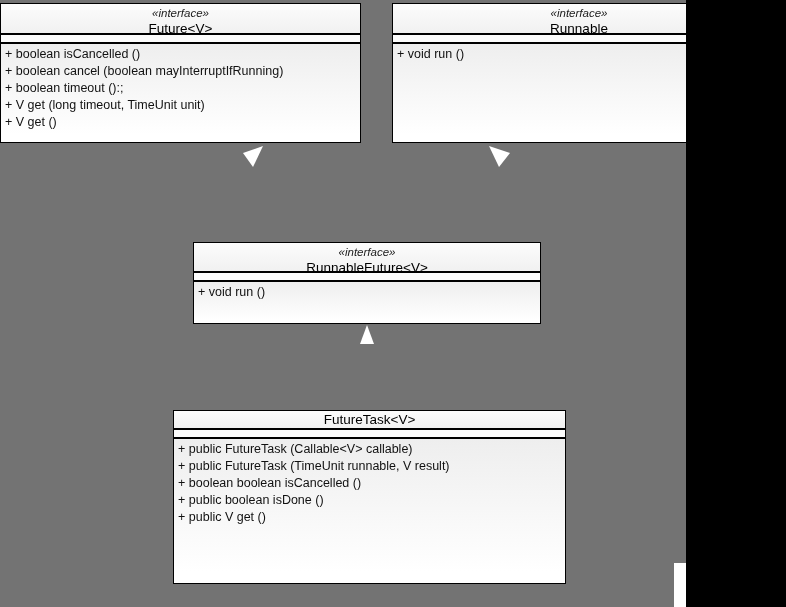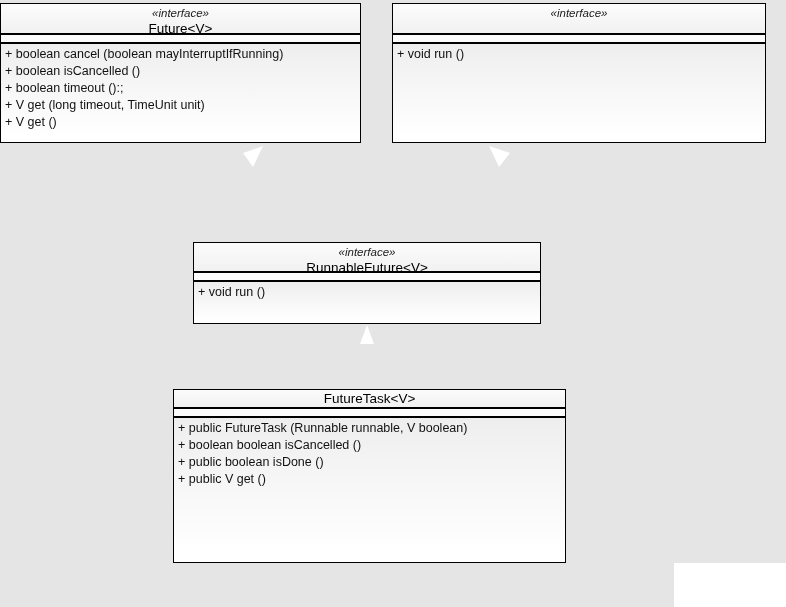--- a/index.html
+++ b/index.html
@@ -2,23 +2,23 @@
 <html><head>
 <meta charset="utf-8">
 <style>
   html, body {
     margin: 0;
     padding: 0;
     background: #000;
   }
   #canvas {
     position: relative;
-    width: 786px;
+    width: 686px;
     height: 607px;
-    background: #e5e5e5;
+    background: #737373;
     overflow: hidden;
     font-family: "Liberation Sans", "DejaVu Sans", sans-serif;
     color: #111;
   }
   .uml-class {
     position: absolute;
     display: flex;
     flex-direction: column;
     box-sizing: border-box;
     background: #ffffff;
@@ -78,46 +78,47 @@
     height: 44px;
     background: #ffffff;
   }
   
   #box-future          { left: 0px;   top: 3px;   width: 361px; height: 140px; }
   #box-future .hdr     { height: 31px; }
   #box-runnable        { left: 392px; top: 3px;   width: 374px; height: 140px; }
   #box-runnable .hdr   { height: 31px; }
   #box-runnablefuture  { left: 193px; top: 242px; width: 348px; height: 82px; }
   #box-runnablefuture .hdr { height: 30px; }
-  #box-futuretask      { left: 173px; top: 389px; width: 393px; height: 174px; }
+  #box-futuretask      { left: 173px; top: 410px; width: 393px; height: 174px; }
   #box-futuretask .hdr { height: 19px; }
 </style>
 </head>
 <body>
 
 <div id="canvas">
 
   <div class="uml-class" id="box-future">
     <div class="hdr">
       <div class="stereo">«interface»</div>
       <div class="cname">Future&lt;V&gt;</div>
     </div>
     <div class="attrs"></div>
     <div class="methods">
+      <div class="method-line">+ boolean isCancelled ()</div>
       <div class="method-line">+ boolean cancel (boolean mayInterruptIfRunning)</div>
-      <div class="method-line">+ boolean isCancelled ()</div>
       <div class="method-line">+ boolean timeout ():;</div>
       <div class="method-line">+ V get (long timeout, TimeUnit unit)</div>
       <div class="method-line">+ V get ()</div>
     </div>
   </div>
 
   <div class="uml-class" id="box-runnable">
     <div class="hdr">
       <div class="stereo">«interface»</div>
+      <div class="cname">Runnable</div>
     </div>
     <div class="attrs"></div>
     <div class="methods">
       <div class="method-line">+ void run ()</div>
     </div>
   </div>
 
   <div class="uml-class" id="box-runnablefuture">
     <div class="hdr">
       <div class="stereo">«interface»</div>
@@ -128,21 +129,22 @@
       <div class="method-line">+ void run ()</div>
     </div>
   </div>
 
   <div class="uml-class" id="box-futuretask">
     <div class="hdr name-only">
       <div class="cname">FutureTask&lt;V&gt;</div>
     </div>
     <div class="attrs"></div>
     <div class="methods">
-      <div class="method-line">+ public FutureTask (Runnable runnable, V boolean)</div>
+      <div class="method-line">+ public FutureTask (Callable&lt;V&gt; callable)</div>
+      <div class="method-line">+ public FutureTask (TimeUnit runnable, V result)</div>
       <div class="method-line">+ boolean boolean isCancelled ()</div>
       <div class="method-line">+ public boolean isDone ()</div>
       <div class="method-line">+ public V get ()</div>
     </div>
   </div>
 
   <svg id="arrow-layer" width="786" height="607" viewBox="0 0 786 607" xmlns="http://www.w3.org/2000/svg">
     <polygon points="263,146 243,153 253,167" fill="#ffffff"></polygon>
     <polygon points="489,146 510,153 499,167" fill="#ffffff"></polygon>
     <polygon points="367,325 360,344 374,344" fill="#ffffff"></polygon>

